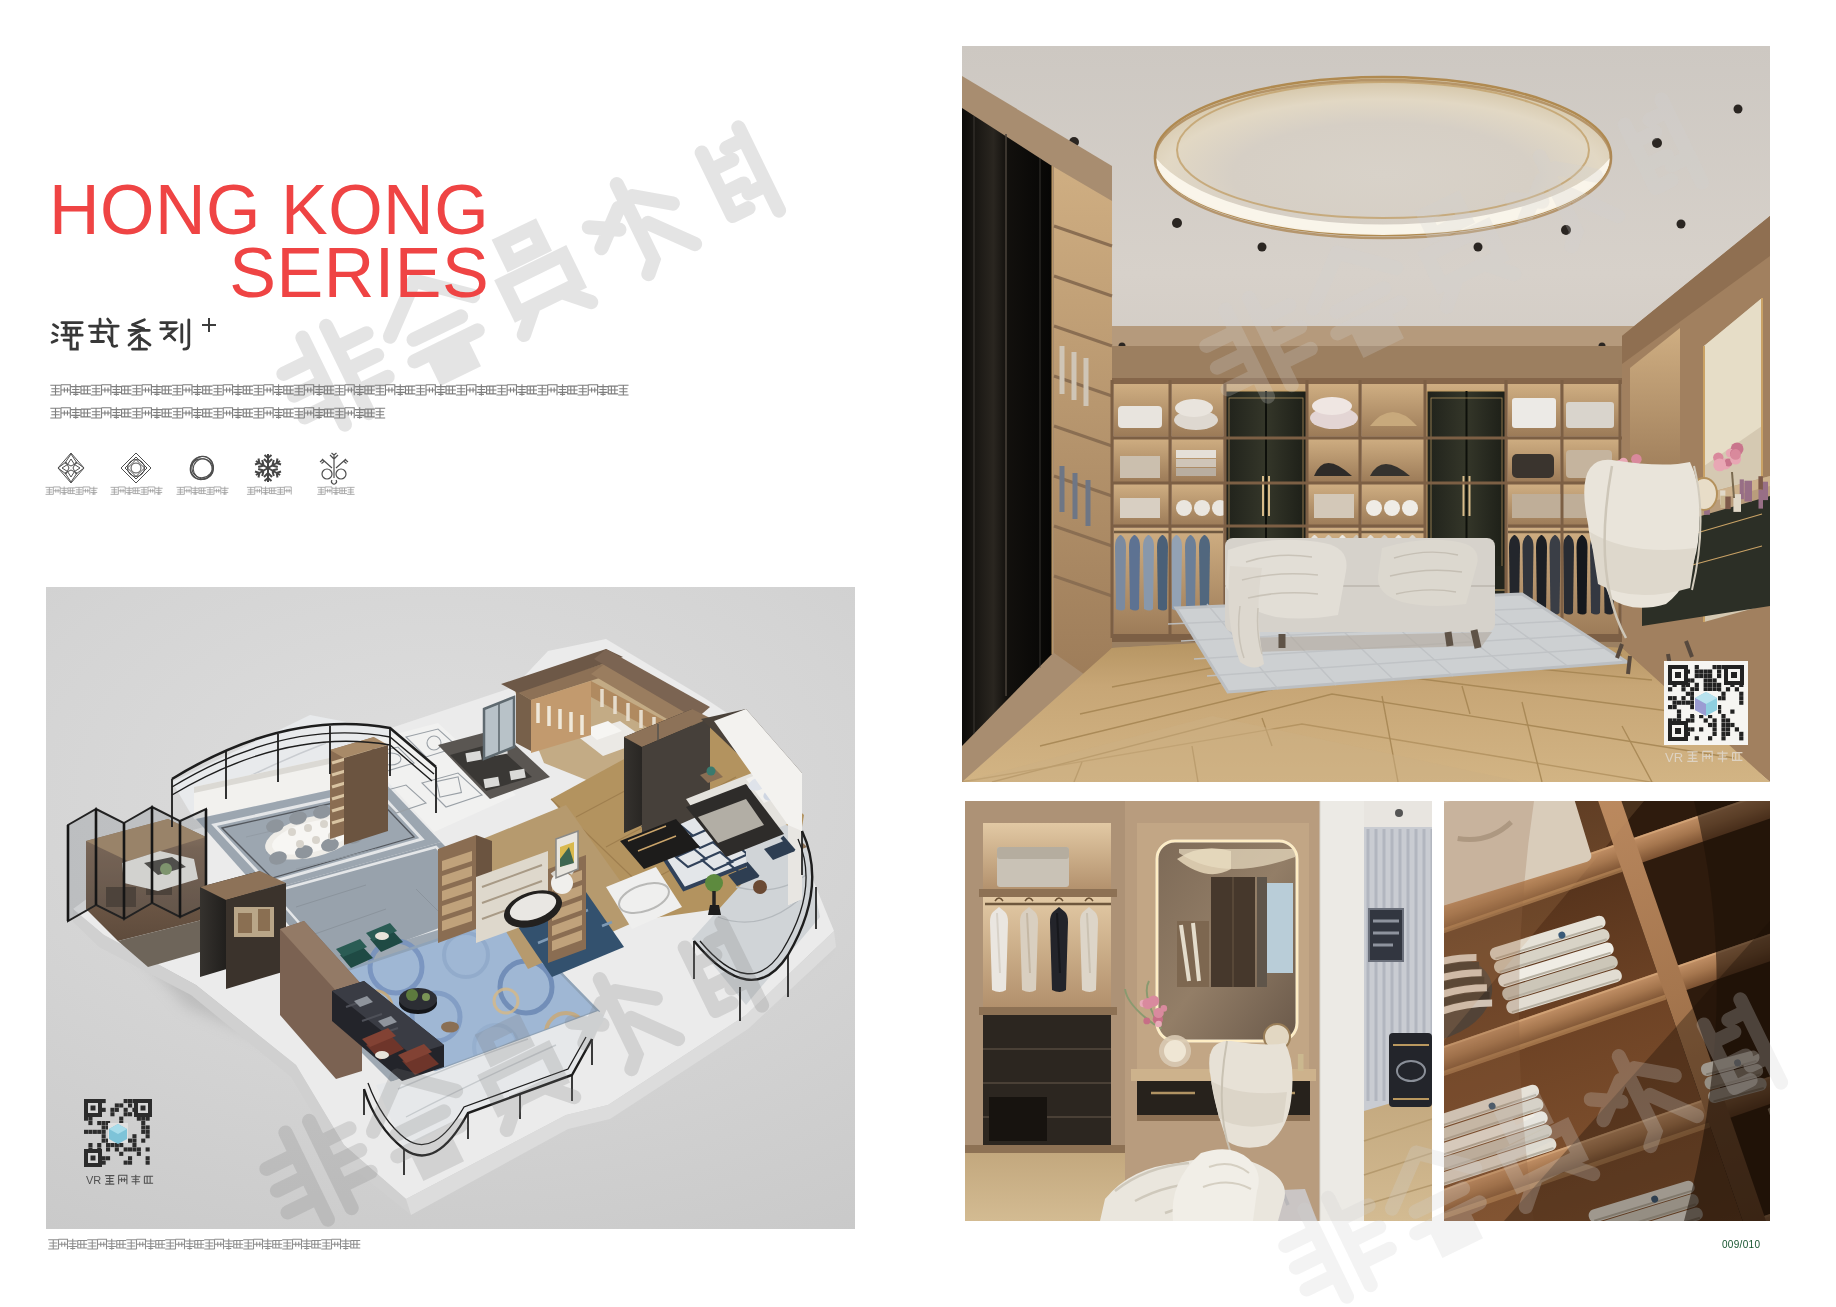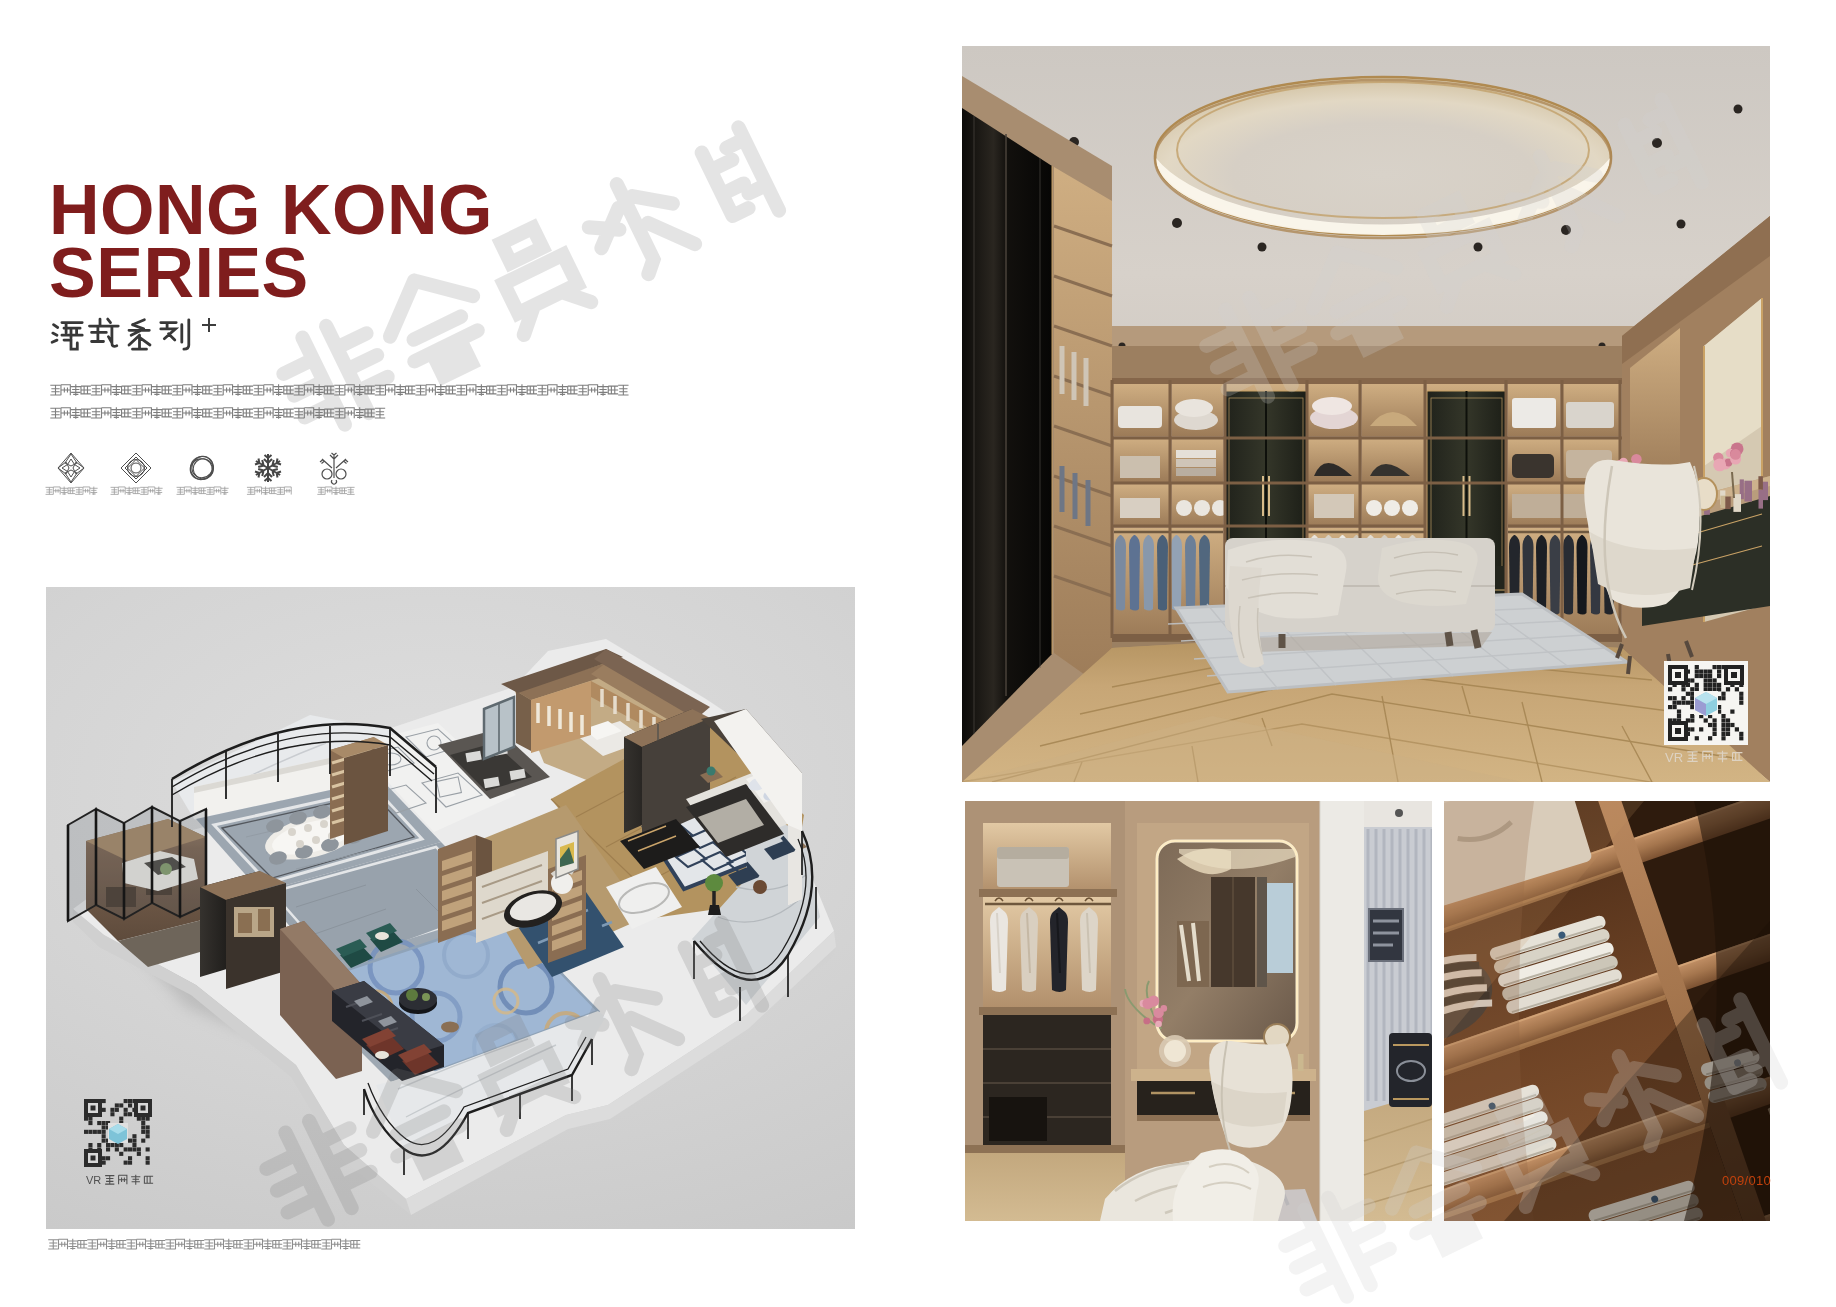--- a/index.html
+++ b/index.html
@@ -23,21 +23,21 @@
       </g>
       <g transform="translate(336.6,0) scale(1.1)">
         <path d="M50 6 V82 L40 92 M42 26 L12 52 M10 30 L34 44 M58 22 L88 44 M60 50 L90 86" fill="none" stroke="#000000" stroke-width="13" stroke-opacity="0.105" stroke-linecap="round"></path>
       </g>
       <g transform="translate(448.8,0) scale(1.1)">
         <path d="M30 14 V78 M30 32 H52 M30 56 H52 M30 78 H46 M70 8 V92 M52 20 H70 M52 66 H70" fill="none" stroke="#000000" stroke-width="13" stroke-opacity="0.105" stroke-linecap="round"></path>
       </g>
     </g>
   </svg>
 
-<div class="abs" style="left:49px;top:179px;color:#7f1d1d;font-size:70px;line-height:63px;letter-spacing:0.5px;font-weight:700;">HONG KONG<br>SERIES</div>
+<div class="abs" style="left:49px;top:179px;color:#ef4444;font-size:70px;line-height:63px;letter-spacing:0.5px;font-weight:400;text-align:right;">HONG KONG<br>SERIES</div>
 
 <svg class="abs" style="left:50px;top:317px;overflow:visible;" width="240" height="50">
     <g transform="translate(0,0) scale(0.35)">
       <path d="M10 22 L22 30 M8 46 L20 52 M6 72 L20 66 M34 16 H92 M40 32 H86 M46 16 V46 M60 32 V60 M76 32 V50 M34 52 H92 M40 66 H60 V92 H78 V74" fill="none" stroke="#383838" stroke-width="8" stroke-opacity="1" stroke-linecap="round"></path>
     </g>
     <g transform="translate(36,0) scale(0.35)">
       <path d="M62 6 L70 16 M10 26 H92 M40 6 V26 M16 44 H58 M34 26 V70 M16 70 H50 M74 26 V74 Q74 88 88 82 M64 56 L74 74" fill="none" stroke="#383838" stroke-width="8" stroke-opacity="1" stroke-linecap="round"></path>
     </g>
     <g transform="translate(72,0) scale(0.35)">
       <path d="M64 8 L30 22 M30 22 L62 34 M20 38 H78 M62 34 L26 52 M50 52 V88 M50 52 L20 80 M50 58 L80 80 M30 92 H70" fill="none" stroke="#383838" stroke-width="8" stroke-opacity="1" stroke-linecap="round"></path>
@@ -1731,13 +1731,13 @@
       <path d="M14 10 V90 M14 10 H86 V90 M14 50 H86 M40 30 V70 M64 30 V70" fill="none" stroke="#8d8d8d" stroke-width="8.5"></path>
     </g>
     <g transform="translate(292.5,0) scale(0.125)">
       <path d="M50 6 V94 M10 24 H90 M22 46 H78 M14 68 H86 M30 84 L70 84" fill="none" stroke="#8d8d8d" stroke-width="8.5"></path>
     </g>
     <g transform="translate(302.25,0) scale(0.125)">
       <path d="M12 20 H88 M12 20 V80 H88 M36 20 V80 M62 20 V80 M12 50 H88" fill="none" stroke="#8d8d8d" stroke-width="8.5"></path>
     </g>
   </svg>
 
-<div class="abs" style="left:1722px;top:1173px;font-size:13px;color:#c2410c;letter-spacing:0.3px;">009/010</div>
+<div class="abs" style="left:1722px;top:1239px;font-size:10px;color:#14532d;letter-spacing:0.3px;">009/010</div>
 
 </body></html>

